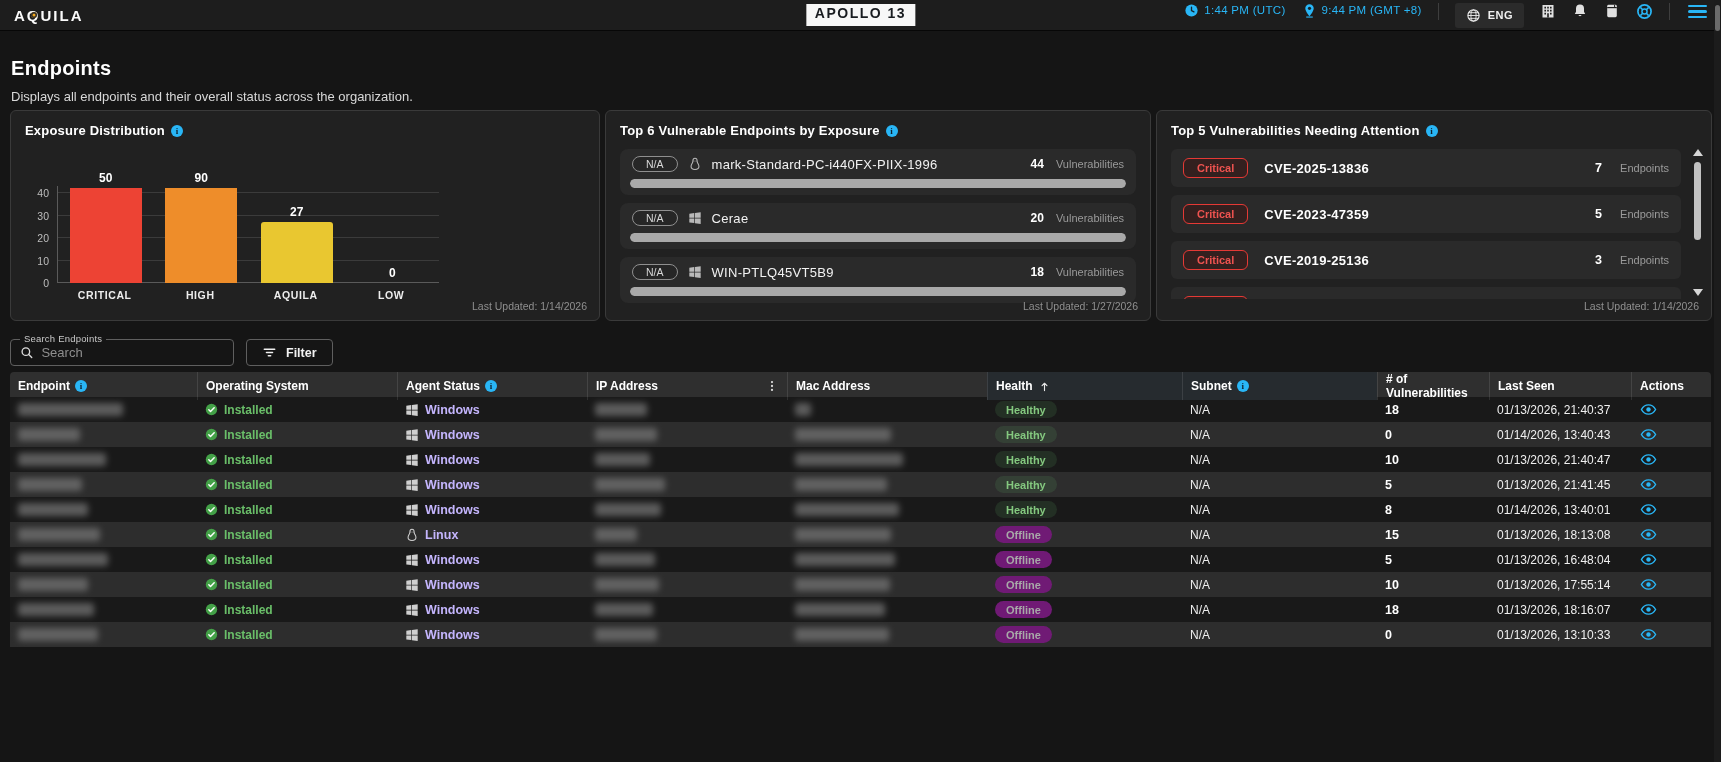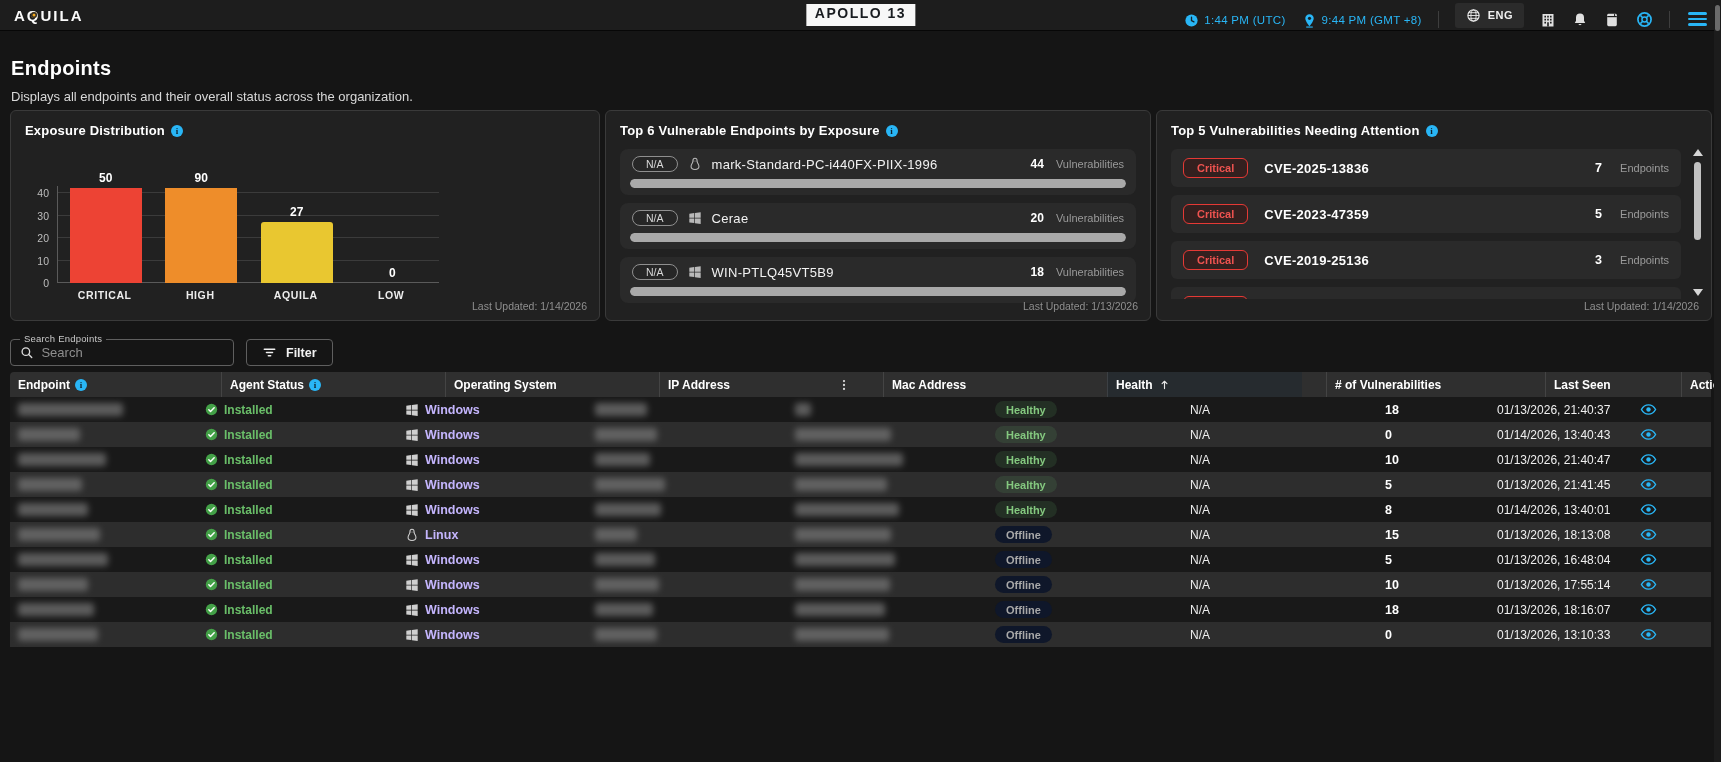--- a/index.html
+++ b/index.html
@@ -9,21 +9,21 @@
     font-family:"Liberation Sans","DejaVu Sans",sans-serif;
     color:#ededed;
     overflow:hidden;
     position:relative;
   }
   
   .topbar{position:absolute;top:0;left:0;right:0;height:31px;background:#1d1d1d;border-bottom:1px solid #070707;display:flex;align-items:center;z-index:10;}
   .brand{margin-left:14px;font-weight:bold;font-size:15px;letter-spacing:2px;color:#fafafa;position:relative;}
   .q-dot{position:absolute;left:17px;top:5px;width:6px;height:6px;background:#f2a71b;border-radius:50%;box-shadow:0 0 0 1.5px #2a2a2a inset;}
   .app-badge{position:absolute;left:50%;top:50%;transform:translate(-50%,-50%);background:#f7f7f7;color:#191c20;font-weight:800;font-size:14px;letter-spacing:1.5px;padding:1px 9px 5px;}
-  .topbar-right{margin-left:auto;display:flex;align-items:flex-end;gap:16px;margin-right:12px;}
+  .topbar-right{margin-left:auto;display:flex;align-items:flex-start;gap:16px;margin-right:12px;}
   .time-item{display:flex;align-items:center;gap:5px;color:#29b6f6;font-size:11.5px;letter-spacing:.3px;}
   .vdiv{width:1px;height:17px;background:#3e3e3e;}
   button{background:none;border:none;cursor:pointer;color:inherit;font-family:inherit;}
   .lang-btn{display:flex;align-items:center;gap:7px;background:#2b2b2b;border-radius:3px;padding:5px 11px;font-size:11px;font-weight:bold;color:#f0f0f0;letter-spacing:.5px;}
   .icon-btn{display:flex;align-items:center;}
   .hamburger{display:flex;flex-direction:column;gap:3px;padding:2px;}
   .hamburger span{display:block;width:19px;height:2.5px;background:#29b6f6;border-radius:2px;}
   
   .page-scroll{position:absolute;right:0;top:0;bottom:0;width:7px;background:#1c1c1c;z-index:20;}
   .page-scroll .thumb{position:absolute;top:5px;left:1px;width:5px;height:26px;background:#6a6a6a;border-radius:3px;}
@@ -72,35 +72,35 @@
   .scroll-thumb{position:absolute;top:13px;left:2px;width:7px;height:78px;background:#c2c2c2;border-radius:4px;}
   
   .search-box{position:absolute;left:10px;top:339px;width:224px;height:27px;border:1px solid #5f5f5f;border-radius:4px;display:flex;align-items:center;padding:0 9px;gap:8px;}
   .search-label{position:absolute;top:-7px;left:9px;font-size:9.5px;color:#c9c9c9;background:#151515;padding:0 4px;letter-spacing:.2px;}
   .search-box input{background:transparent;border:none;outline:none;color:#eee;font-size:13px;width:100%;font-family:inherit;}
   .search-box input::placeholder{color:#8f8f8f;}
   .filter-btn{position:absolute;left:246px;top:339px;height:27px;border:1px solid #5f5f5f;border-radius:4px;display:flex;gap:9px;align-items:center;padding:0 15px;font-size:12.5px;font-weight:bold;color:#f3f3f3;}
   
   .table{position:absolute;left:10px;top:372px;width:1701px;}
   .thead,.tr{display:grid;grid-template-columns:187px 200px 190px 200px 200px 195px 195px 112px 142px 80px;}
-  .thead{height:25px;background:#2f2f2f;align-items:center;border-radius:4px 4px 0 0;gap:24px;}
+  .thead{height:25px;background:#2f2f2f;align-items:center;border-radius:4px 4px 0 0;}
   .th{display:flex;align-items:center;gap:5px;padding-left:8px;height:100%;font-size:12px;font-weight:bold;color:#fff;position:relative;}
   .th + .th{border-left:1px solid rgba(255,255,255,.10);}
   .th.hl{background:#262b2f;}
   .kebab{margin-left:auto;margin-right:8px;display:flex;}
   .tr{height:25px;align-items:center;font-size:12px;}
   .tr:nth-child(odd){background:#191919;}
   .tr:nth-child(even){background:#2d2d2d;}
   .td{display:flex;align-items:center;gap:6px;padding-left:8px;height:100%;overflow:hidden;}
   .blob{height:13px;border-radius:3px;background:#787878;filter:blur(3px);opacity:.7;flex:none;}
   .agent-txt{color:#6abf69;font-weight:600;font-size:12px;}
   .os-txt{font-weight:bold;font-size:12.5px;color:#c4b5fd;}
   .pill{padding:2.5px 11px;border-radius:11px;font-size:11px;font-weight:600;}
   .pill.healthy{background:rgba(102,187,106,.14);color:#84c87f;}
-  .pill.offline{background:#0f172a;color:#a8a8a8;}
+  .pill.offline{background:#701a75;color:#a8a8a8;}
   .vuln-num{font-weight:bold;color:#fff;font-size:12.5px;}
   .seen-txt{color:#f0f0f0;}
   .eye-btn{display:flex;padding:1px;}
 </style>
 </head>
 <body>
 
 <div class="topbar">
   <div class="brand">
     <span>AQUILA</span>
@@ -263,21 +263,21 @@
             </span>
             <span class="ep-name">WIN-PTLQ45VT5B9</span>
             <span class="ep-count">18</span>
             <span class="ep-count-label">Vulnerabilities</span>
           </div>
           <div class="ep-bar">
             <div class="ep-bar-fill" style="width: 100%;"></div>
           </div>
         </div>
       </div>
-    <div class="last-updated">Last Updated: 1/13/2026</div>
+    <div class="last-updated">Last Updated: 1/27/2026</div>
   </div>
 
   <div class="card card3">
     <div class="card-title">
       <span>Top 5 Vulnerabilities Needing Attention</span>
       <span class="info-i"></span>
     </div>
     <div class="vuln-list" id="vulnList">
         <div class="vuln-item">
           <span class="sev-badge">Critical</span>
@@ -326,25 +326,25 @@
   <span>Filter</span>
 </button>
 
 <div class="table">
   <div class="thead" id="thead">
       <div class="th">
         <span>Endpoint</span>
         <span class="info-i"></span>
       </div>
       <div class="th">
+        <span>Operating System</span>
+      </div>
+      <div class="th">
         <span>Agent Status</span>
         <span class="info-i"></span>
-      </div>
-      <div class="th">
-        <span>Operating System</span>
       </div>
       <div class="th">
         <span>IP Address</span>
         <span class="kebab">
           <svg width="14" height="16" viewBox="0 0 16 16">
             <g fill="#d8d8d8">
               <circle cx="8" cy="3.5" r="1.3"></circle>
               <circle cx="8" cy="8" r="1.3"></circle>
               <circle cx="8" cy="12.5" r="1.3"></circle>
             </g>
@@ -355,20 +355,24 @@
         <span>Mac Address</span>
       </div>
       <div class="th hl">
         <span>Health</span>
         <span style="display: flex;">
           <svg width="13" height="13" viewBox="0 0 16 16">
             <path d="M8 13V4M8 4L5 7M8 4l3 3" stroke="#e8e8e8" stroke-width="1.4" fill="none" stroke-linecap="round" stroke-linejoin="round"></path>
           </svg>
         </span>
       </div>
+      <div class="th hl">
+        <span>Subnet</span>
+        <span class="info-i"></span>
+      </div>
       <div class="th">
         <span># of Vulnerabilities</span>
       </div>
       <div class="th">
         <span>Last Seen</span>
       </div>
       <div class="th">
         <span>Actions</span>
       </div>
     </div>

